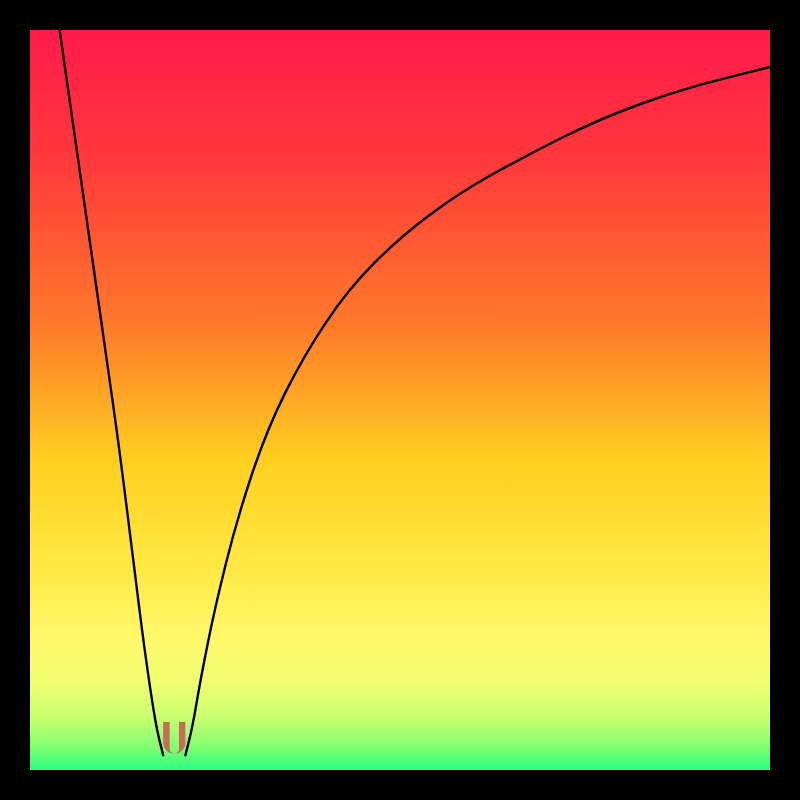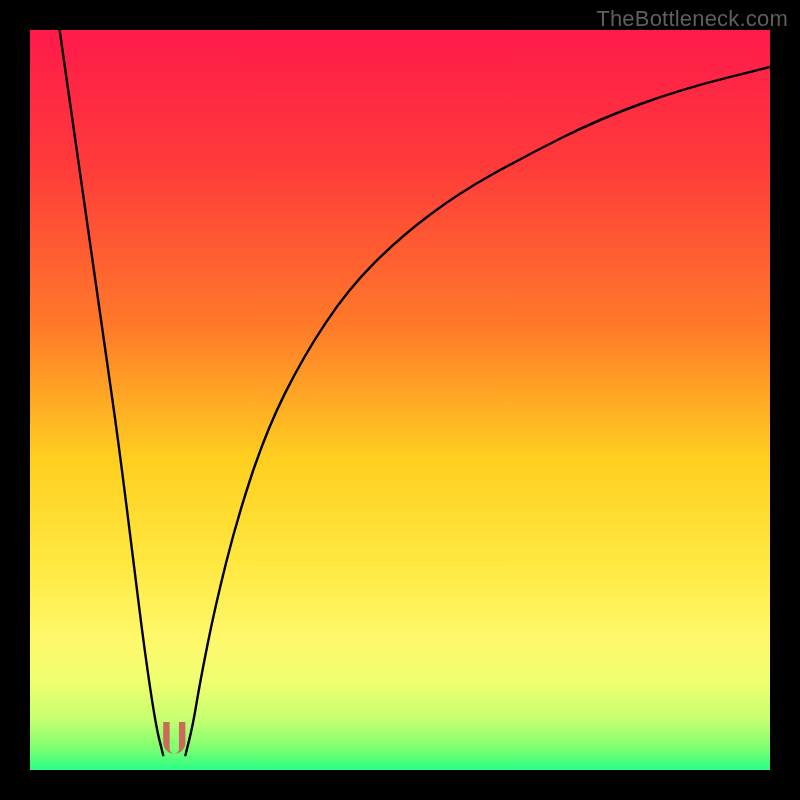--- a/index.html
+++ b/index.html
@@ -62,14 +62,13 @@
             <stop offset="97%" stop-color="#7fff70"></stop>
             <stop offset="100%" stop-color="#2aff84"></stop>
           </linearGradient>
         </defs>
         <rect x="0" y="0" width="740" height="740" fill="url(#bg-grad)"></rect>
         <path d="M 133.2 691.9 L 133.2 712.62 A 11.100000000000009 11.100000000000009 0 0 0 155.40000000000003 712.62 L 155.40000000000003 691.9 L 148.96200000000002 691.9 L 148.96200000000002 719.058 A 4.6620000000000035 4.6620000000000035 0 0 1 139.638 719.058 L 139.638 691.9 Z" fill="#c96a5a" fill-rule="evenodd"></path>
         <path d="M 29.6 0 Q 29.6 0 37 51.80000000000001 Q 44.4 103.60000000000002 51.8 155.40000000000003 Q 59.2 207.20000000000005 66.6 259 Q 74 310.8 81.4 362.6 Q 88.8 414.4 96.2 473.59999999999997 Q 103.60000000000001 532.8 109.15 577.2 Q 114.7 621.6 120.25 658.6 Q 125.80000000000001 695.6 129.5 710.4000000000001 T 133.2 725.2" fill="none" stroke="#000" stroke-width="2.4" stroke-linecap="round"></path>
         <path d="M 155.4 725.2 Q 155.4 725.2 159.10000000000002 710.4000000000001 Q 162.8 695.6 166.5 673.4000000000001 Q 170.20000000000002 651.2 177.60000000000002 614.2 Q 185 577.2 196.10000000000002 532.8 Q 207.20000000000002 488.4 222 444 Q 236.8 399.59999999999997 255.3 362.59999999999997 Q 273.8 325.59999999999997 296 292.29999999999995 Q 318.2 259 344.1 233.10000000000002 Q 370 207.20000000000005 399.6 185 Q 429.2 162.79999999999995 462.5 144.3 Q 495.8 125.80000000000007 532.8000000000001 107.30000000000001 Q 569.8000000000001 88.79999999999995 610.5 73.99999999999994 Q 651.2 59.19999999999993 695.6 48.099999999999966 T 740 37" fill="none" stroke="#000" stroke-width="2.4" stroke-linecap="round"></path>
       </svg>
   </div>
-  <div class="watermark">TheBottleneck.com</div>
 </div>
 
 </body></html>

